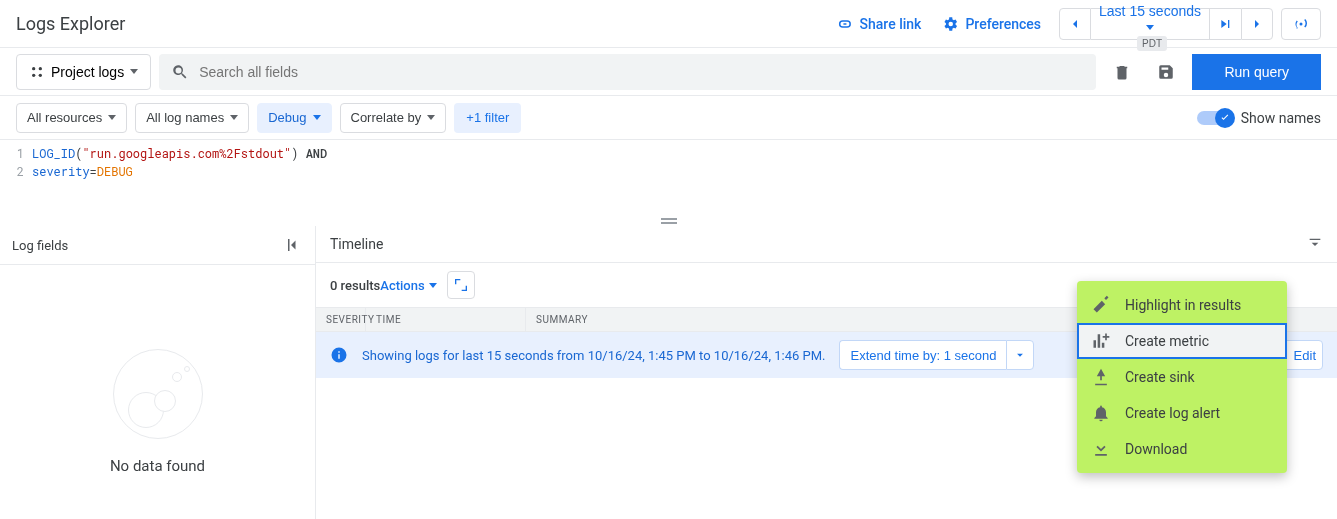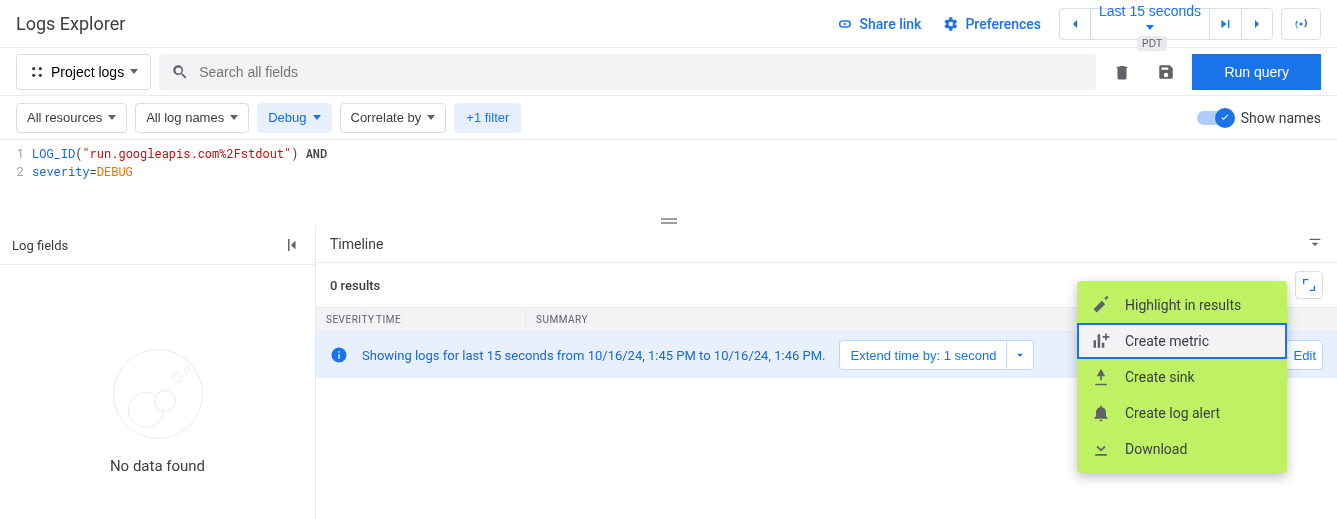--- a/index.html
+++ b/index.html
@@ -268,21 +268,20 @@
     display: flex;
     align-items: center;
     justify-content: space-between;
     padding: 10px 14px;
     border-bottom: 1px solid #e8eaed;
     font-size: 14px;
   }
   .results-header {
     display: flex;
     align-items: center;
-    justify-content: space-between;
     padding: 8px 14px;
     font-size: 13px;
   }
   .actions-link {
     color: #1a73e8;
     font-weight: 500;
     display:inline-flex;
     align-items:center;
     gap:4px;
     cursor:pointer;

